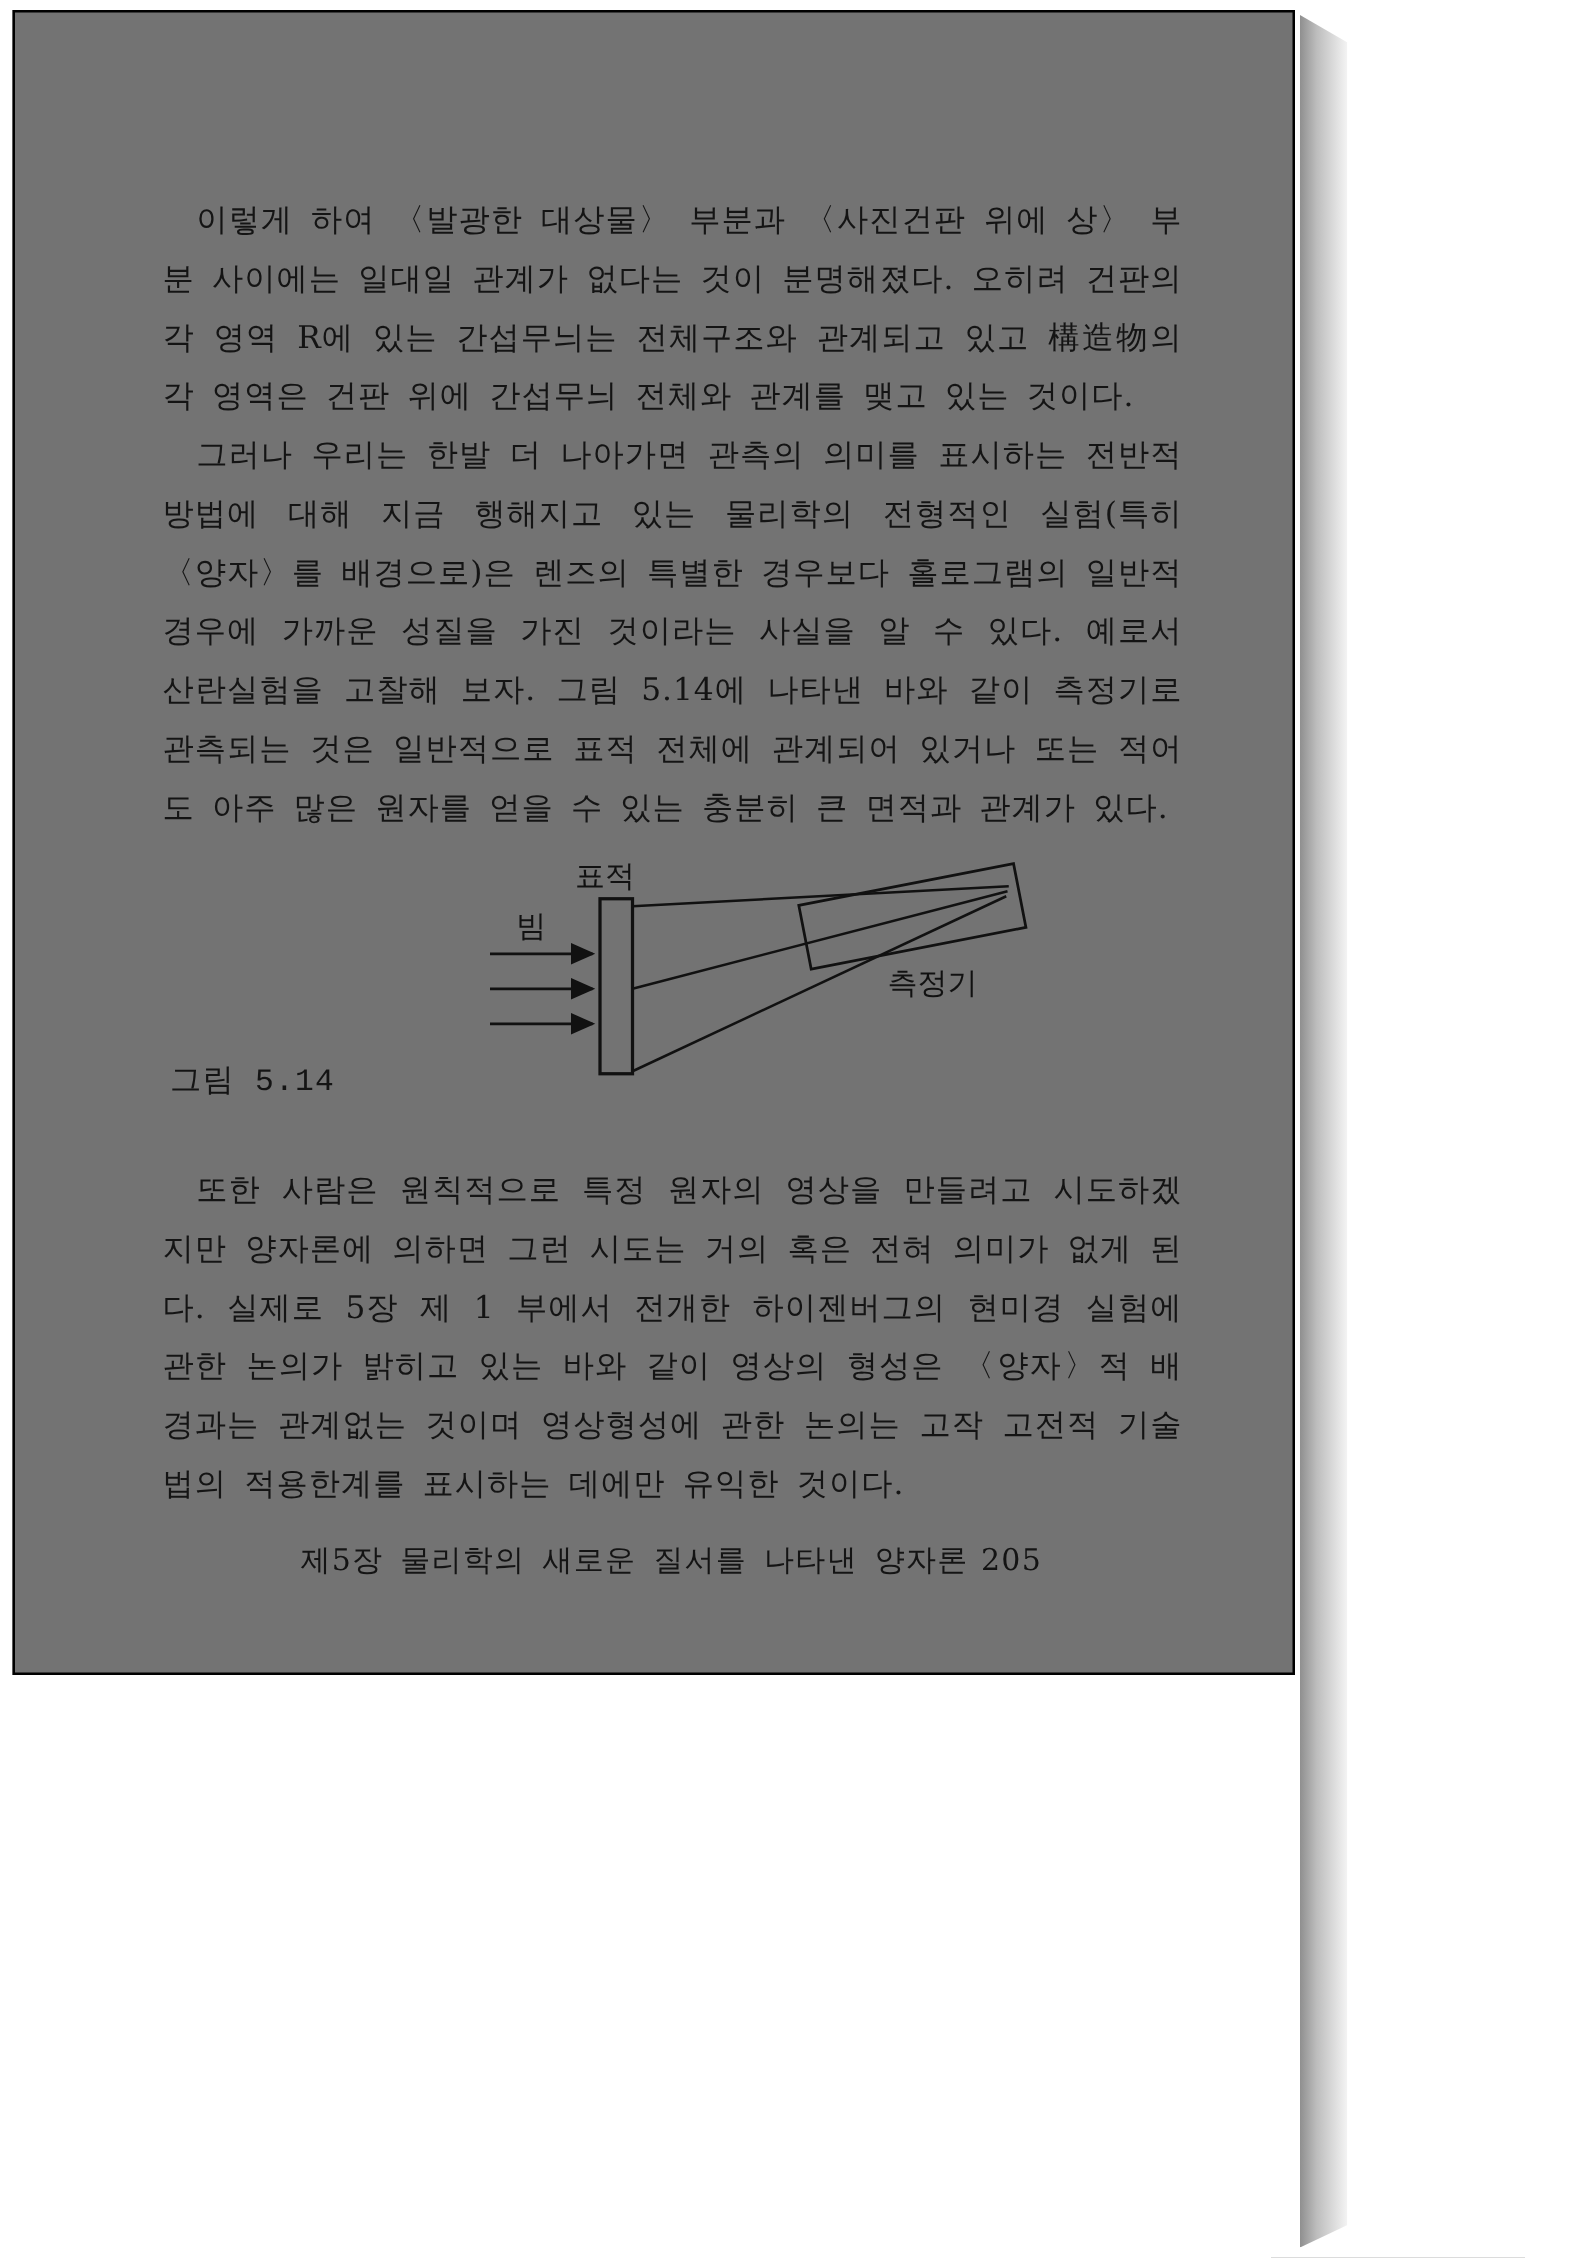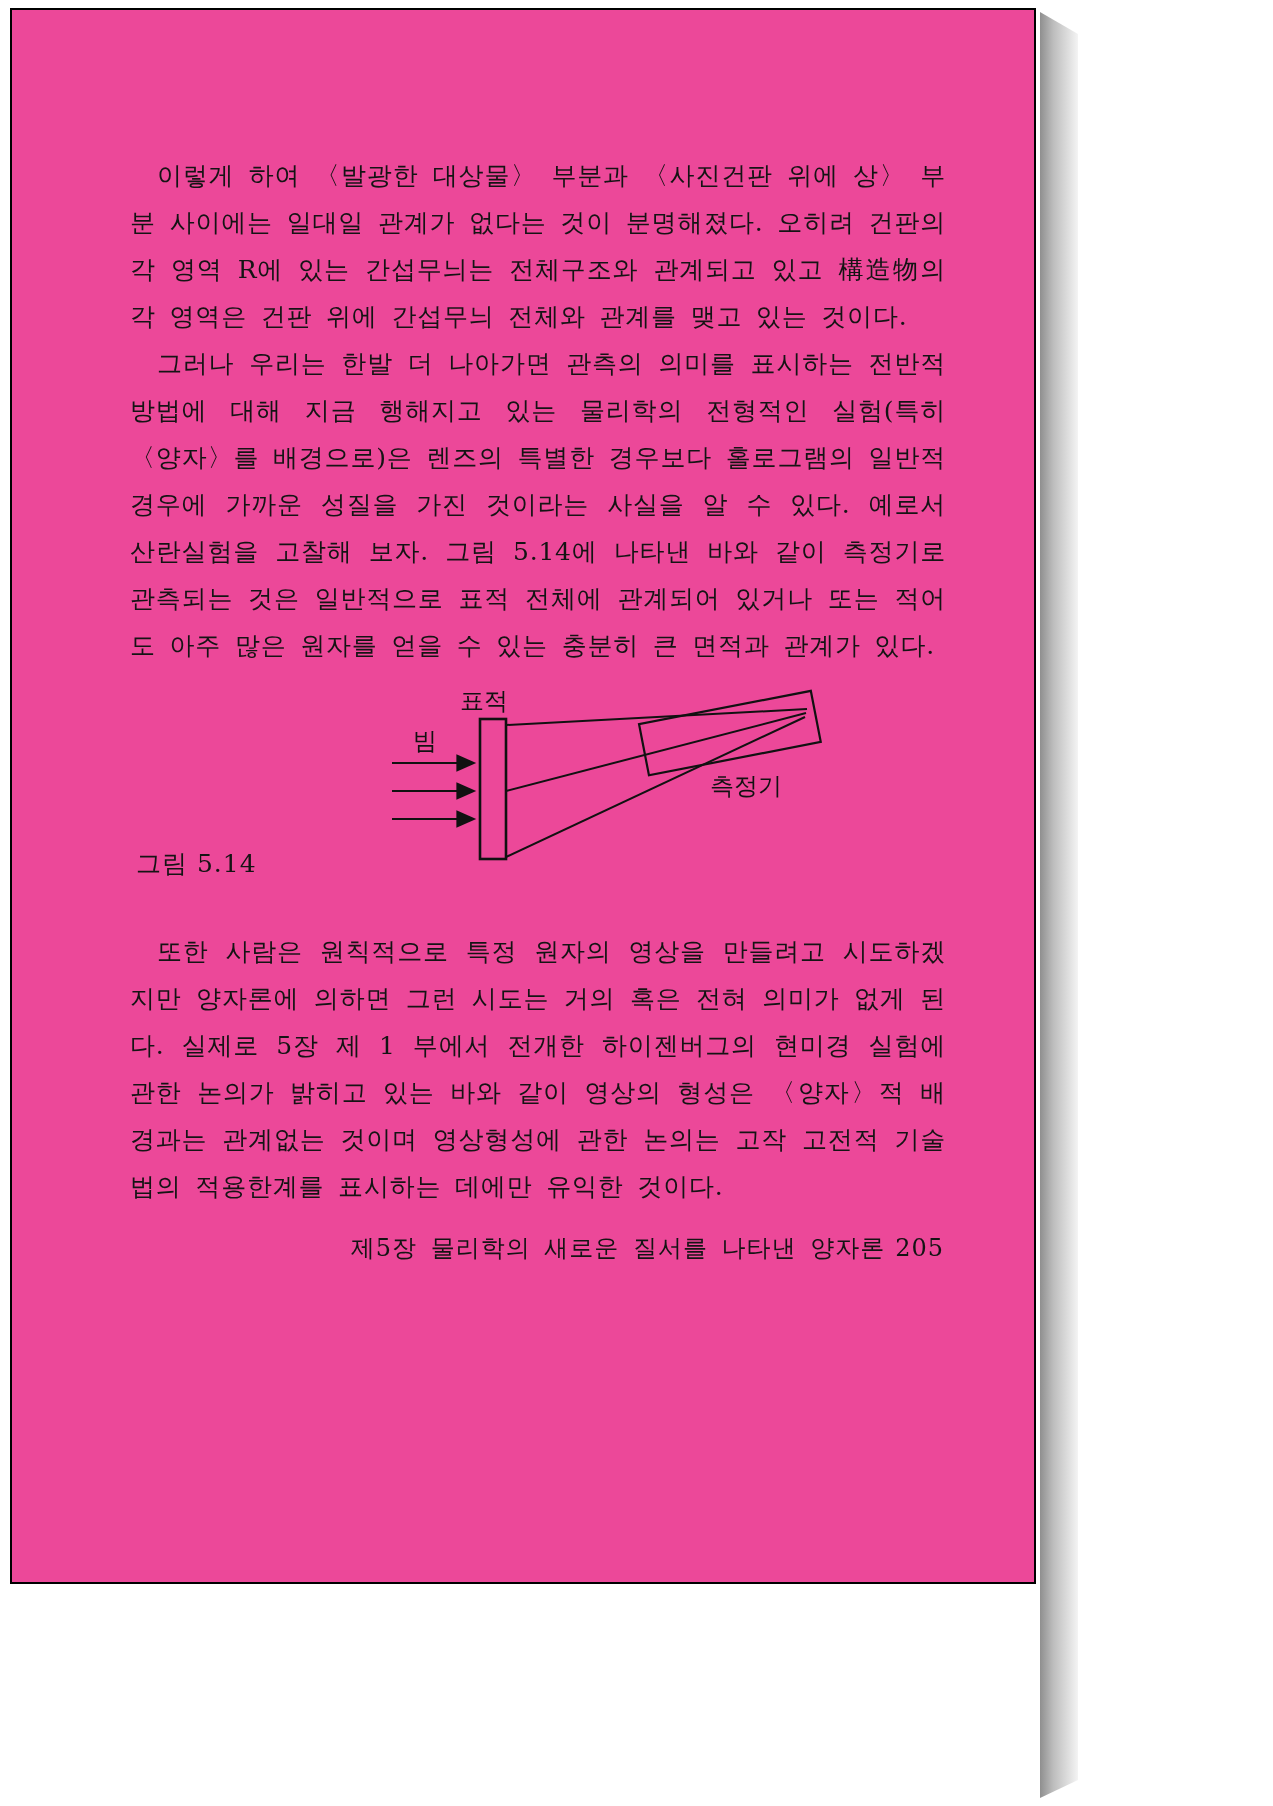--- a/index.html
+++ b/index.html
@@ -13,23 +13,23 @@
     position: relative;
     overflow: hidden;
     font-family: "DejaVu Serif", "Liberation Serif", serif;
     color: #141414;
   }
   .page-frame {
     position: absolute;
     left: 10px;
     top: 8px;
     width: 1026px;
-    height: 1576px;
+    height: 1332px;
     border: 2px solid #000;
-    background: #ec4899;
+    background: #737373;
     box-sizing: border-box;
   }
   .page-edge {
     position: absolute;
     left: 1040px;
     top: 12px;
     width: 38px;
     height: 1786px;
     background: linear-gradient(to right, #8f8f8f, #bdbdbd 35%, #e3e3e3 80%, #f4f4f4);
     clip-path: polygon(0px 0px, 100% 22px, 100% 1768px, 0px 1786px);
@@ -59,30 +59,31 @@
     position: absolute;
     left: 250px;
     top: 0;
   }
   .figure-caption {
     position: absolute;
     left: 6px;
     top: 168px;
     font-size: 25px;
     letter-spacing: 1px;
+    font-family: Liberation Mono, monospace;
   }
   .svg-label {
     font-family: "DejaVu Serif", "Liberation Serif", serif;
     font-size: 24px;
     fill: #111;
   }
   .page-footer {
     margin-top: 22px;
     font-size: 24px;
-    text-align: right;
+    text-align: center;
     letter-spacing: 1px;
     word-spacing: 5px;
     padding-right: 2px;
   }
   .page-footer .num {
     padding-left: 10px;
   }
 </style>
 </head>
 <body>

